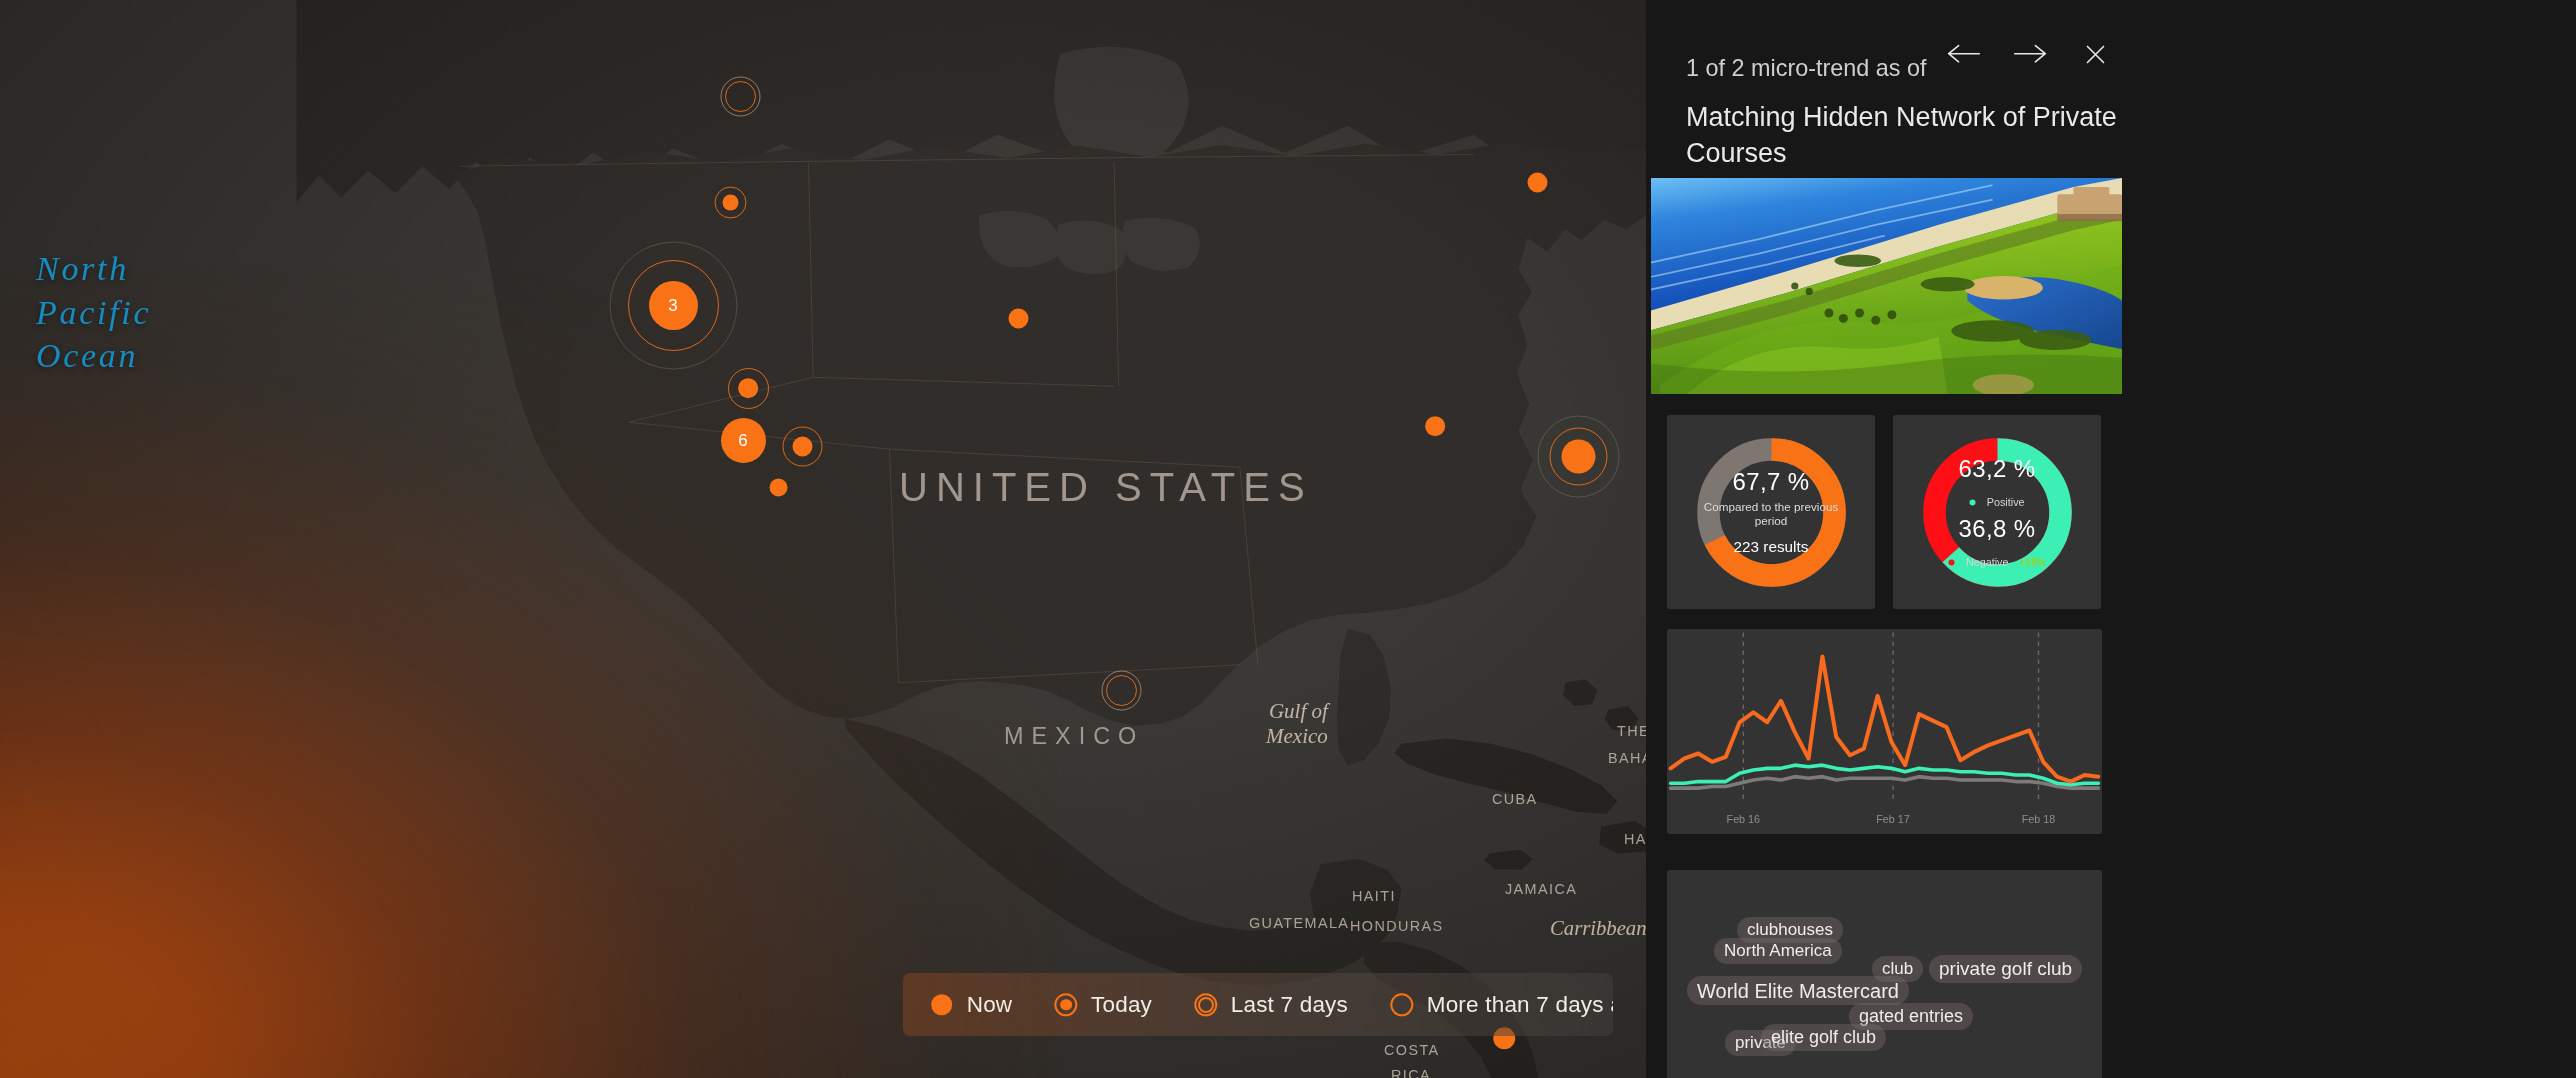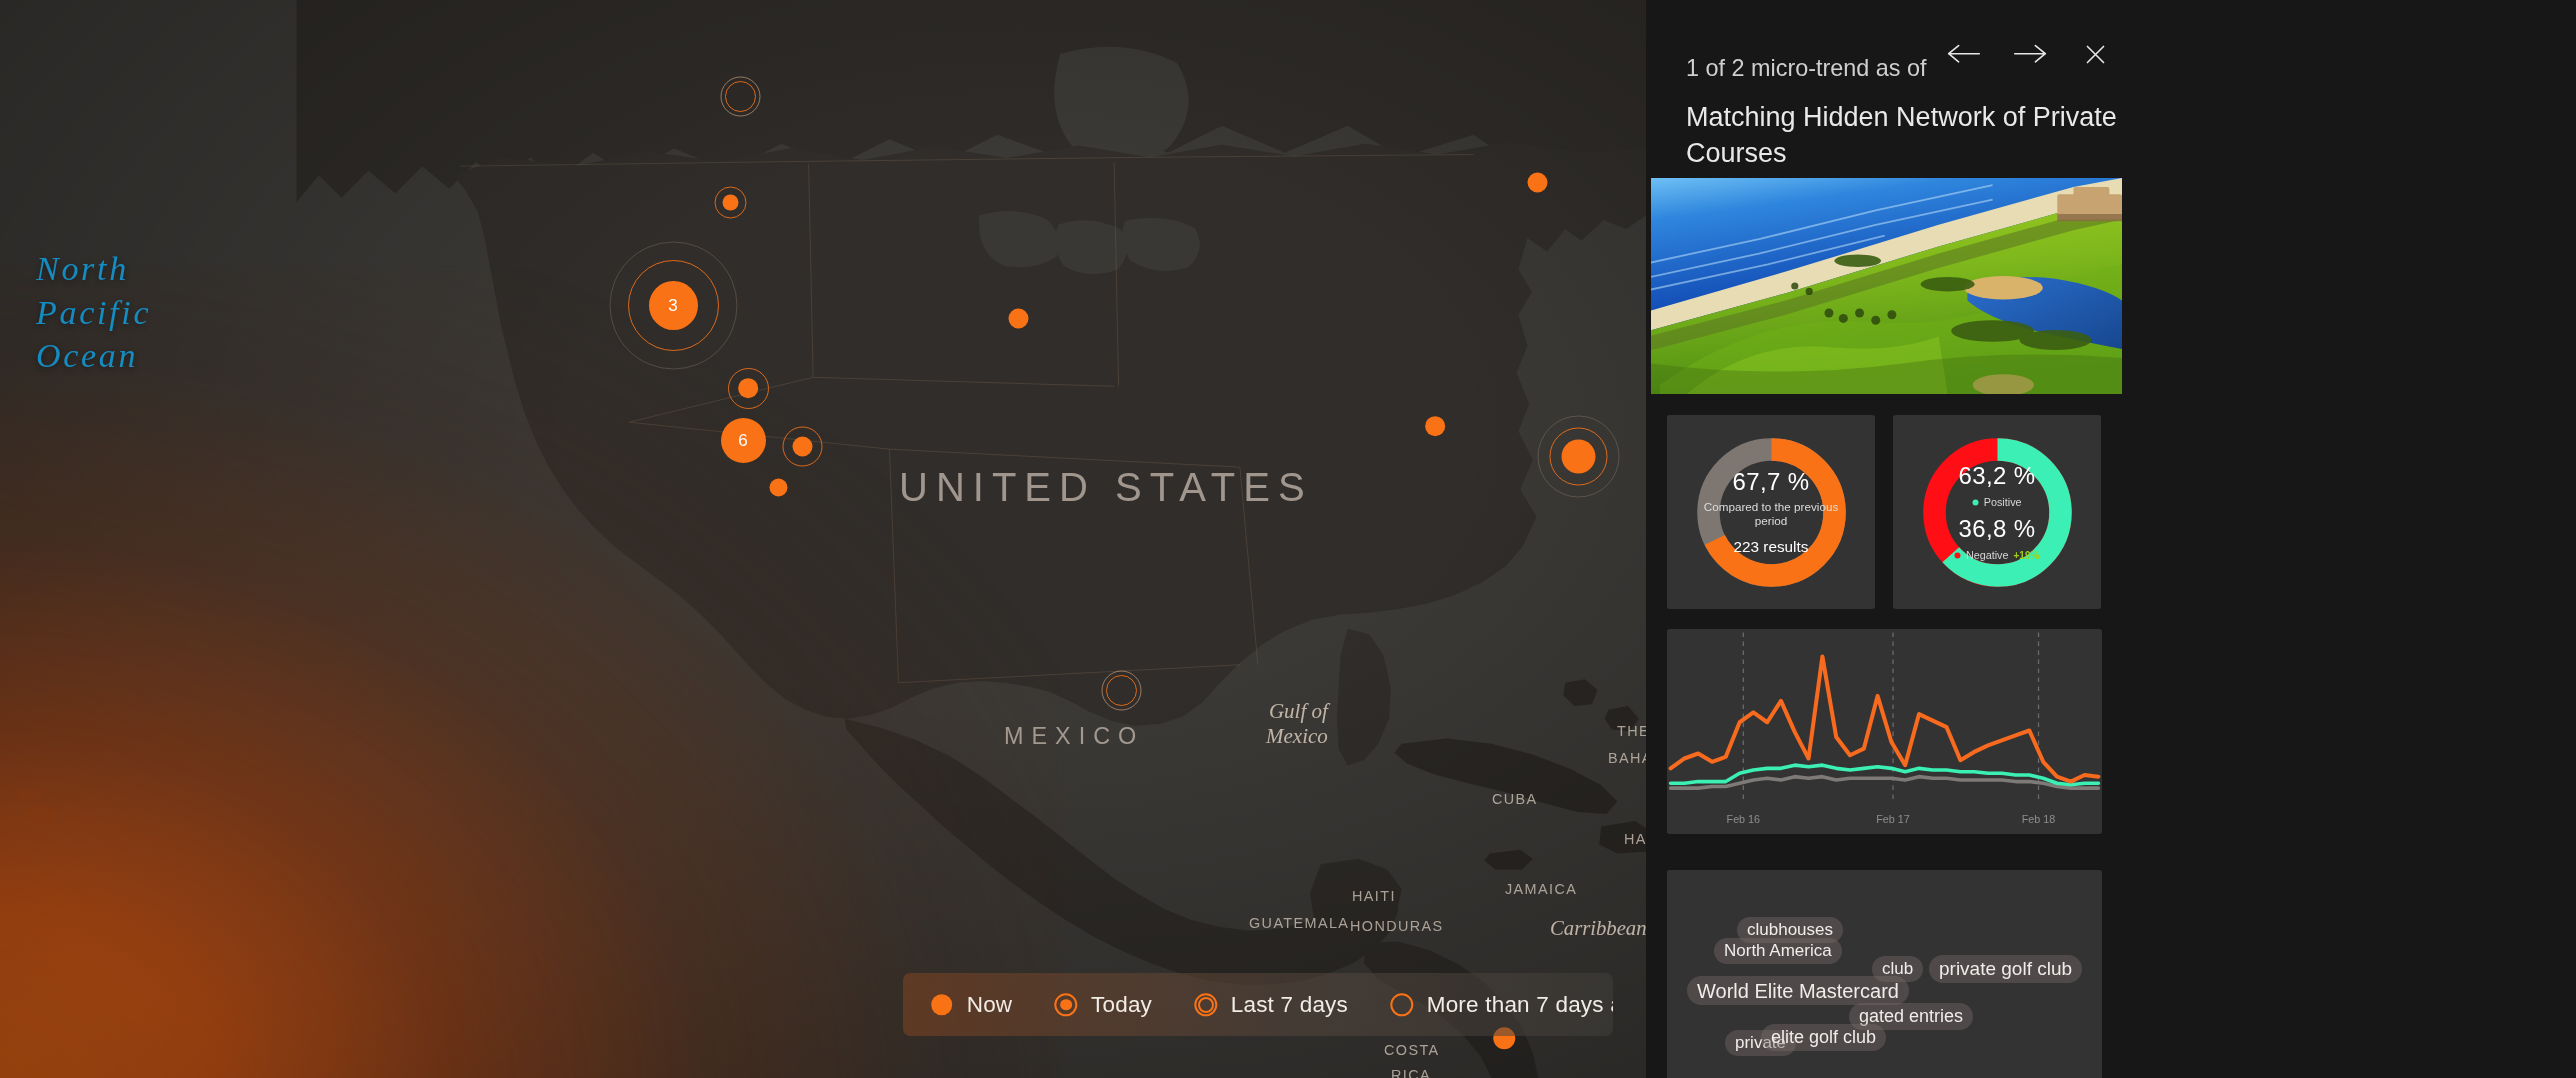--- a/index.html
+++ b/index.html
@@ -159,21 +159,21 @@
   #card-cloud   { left: 1667px; top: 870px; width: 435px; height: 216px; }
 
   .donut-wrap { position: relative; width: 100%; height: 100%; display:flex; align-items:center; justify-content:center; }
   .donut-center {
     position: absolute; left: 50%; top: 50%; transform: translate(-50%,-50%);
     text-align: center; width: 135px;
   }
   .d-big   { color: #ffffff; font-size: 24px; letter-spacing: 0.4px; }
   .d-sub   { color: #dcdcdc; font-size: 11.7px; line-height: 1.25; margin-top: 3.6px; }
   .d-res   { color: #ffffff; font-size: 15.3px; margin-top: 9px; }
-  .d-legrow { display:flex; align-items:center; justify-content:center; gap:5px; margin-top:6px; }
+  .d-legrow { display:flex; align-items:center; justify-content:center; gap:11px; margin-top:13px; }
   .d-dot { width: 6.3px; height: 6.3px; border-radius: 50%; display:inline-block; }
   .d-legtxt { color: #d6d6d6; font-size: 10.8px; }
   .d-delta { font-size: 10px; font-weight: bold; }
 
   #line-chart-svg { position: absolute; left: 0; top: 0; width: 100%; height: 100%; }
   .axis-lbl { fill: #8e8e8e; font-size: 12px; font-family: "Liberation Sans", sans-serif; }
 
   #cloud-area { position: relative; width: 100%; height: 100%; overflow: hidden; }
   .tag {
     position: absolute;

